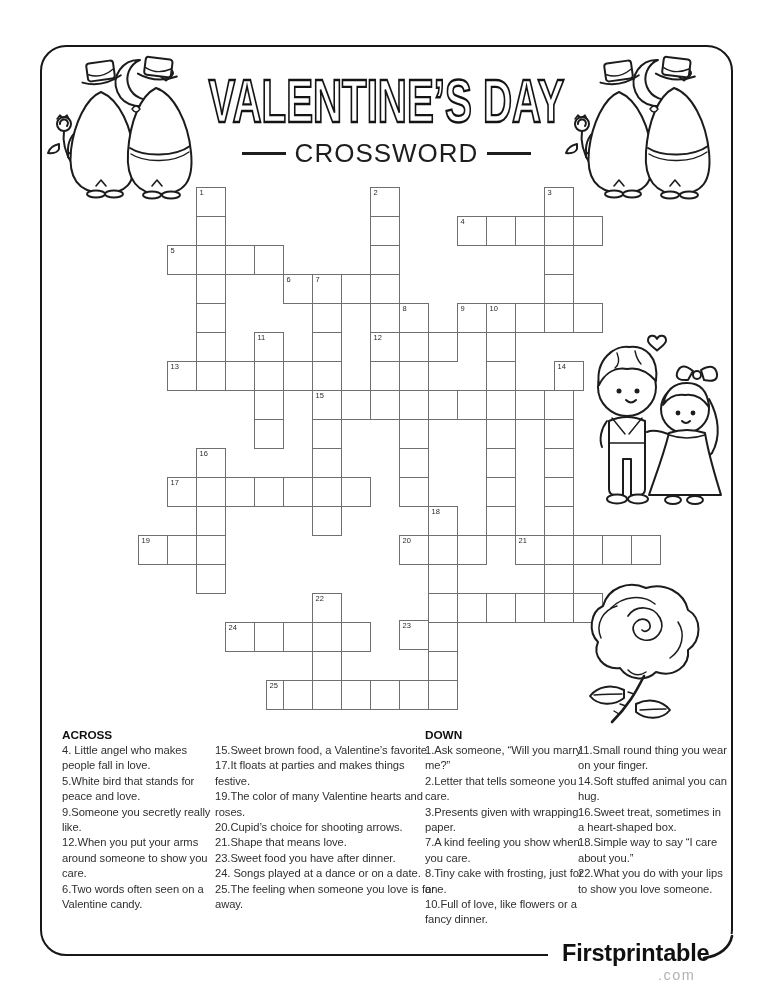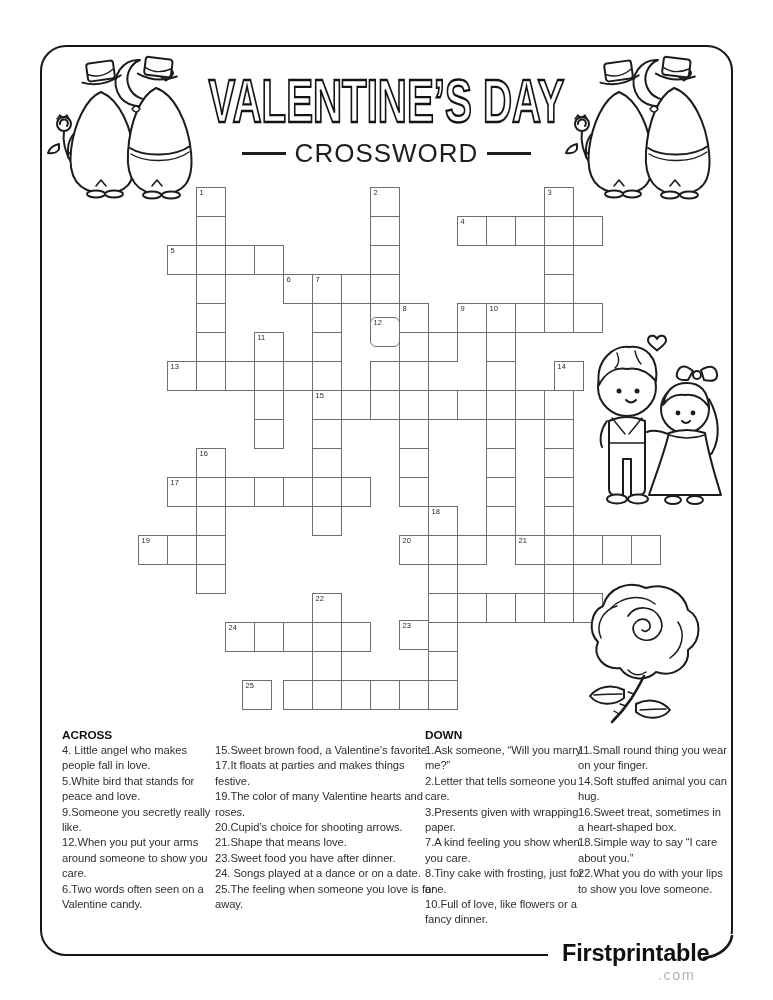--- a/index.html
+++ b/index.html
@@ -182,21 +182,21 @@
         <span class="cellnum">10</span>
       </div>
       <div class="cell" style="left: 377px; top: 116px;"></div>
       <div class="cell" style="left: 406px; top: 116px;"></div>
       <div class="cell" style="left: 435px; top: 116px;"></div>
       <div class="cell" style="left: 58px; top: 145px;"></div>
       <div class="cell" style="left: 116px; top: 145px;">
         <span class="cellnum">11</span>
       </div>
       <div class="cell" style="left: 174px; top: 145px;"></div>
-      <div class="cell" style="left: 232px; top: 130px; border-radius: 6px;">
+      <div class="cell" style="left: 232px; top: 145px;">
         <span class="cellnum">12</span>
       </div>
       <div class="cell" style="left: 261px; top: 145px;"></div>
       <div class="cell" style="left: 290px; top: 145px;"></div>
       <div class="cell" style="left: 348px; top: 145px;"></div>
       <div class="cell" style="left: 29px; top: 174px;">
         <span class="cellnum">13</span>
       </div>
       <div class="cell" style="left: 58px; top: 174px;"></div>
       <div class="cell" style="left: 87px; top: 174px;"></div>
@@ -287,21 +287,21 @@
       <div class="cell" style="left: 87px; top: 435px;">
         <span class="cellnum">24</span>
       </div>
       <div class="cell" style="left: 116px; top: 435px;"></div>
       <div class="cell" style="left: 145px; top: 435px;"></div>
       <div class="cell" style="left: 174px; top: 435px;"></div>
       <div class="cell" style="left: 203px; top: 435px;"></div>
       <div class="cell" style="left: 290px; top: 435px;"></div>
       <div class="cell" style="left: 174px; top: 464px;"></div>
       <div class="cell" style="left: 290px; top: 464px;"></div>
-      <div class="cell" style="left: 104px; top: 493px;">
+      <div class="cell" style="left: 128px; top: 493px;">
         <span class="cellnum">25</span>
       </div>
       <div class="cell" style="left: 145px; top: 493px;"></div>
       <div class="cell" style="left: 174px; top: 493px;"></div>
       <div class="cell" style="left: 203px; top: 493px;"></div>
       <div class="cell" style="left: 232px; top: 493px;"></div>
       <div class="cell" style="left: 261px; top: 493px;"></div>
       <div class="cell" style="left: 290px; top: 493px;"></div>
     </div>
 

